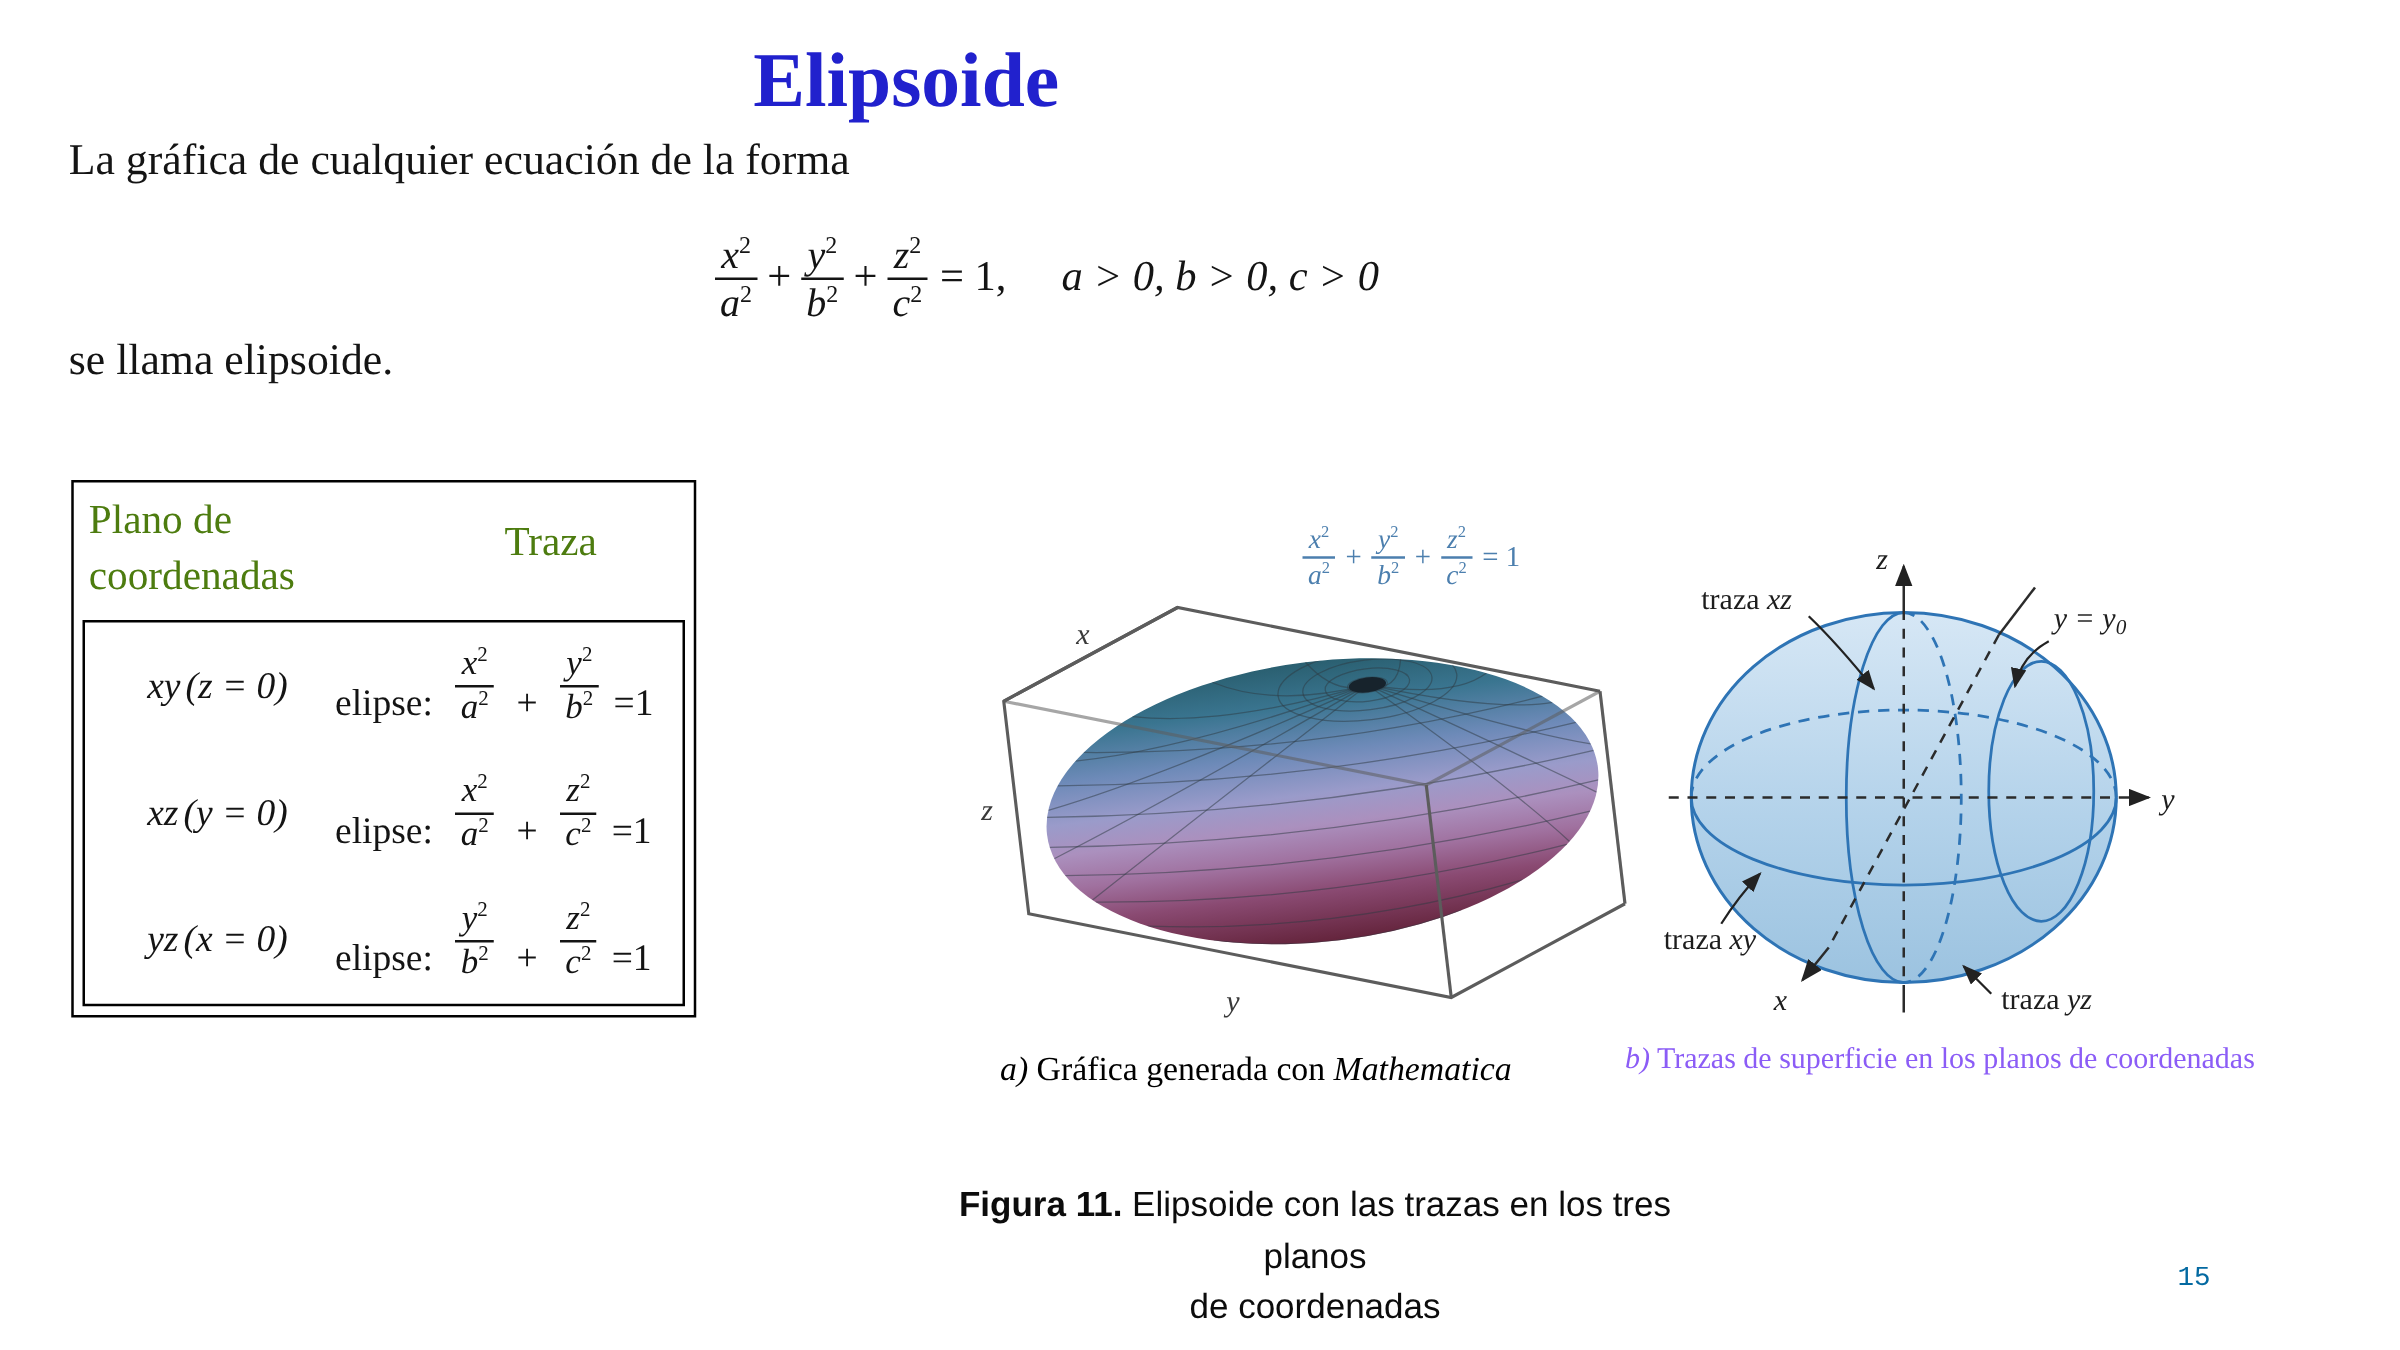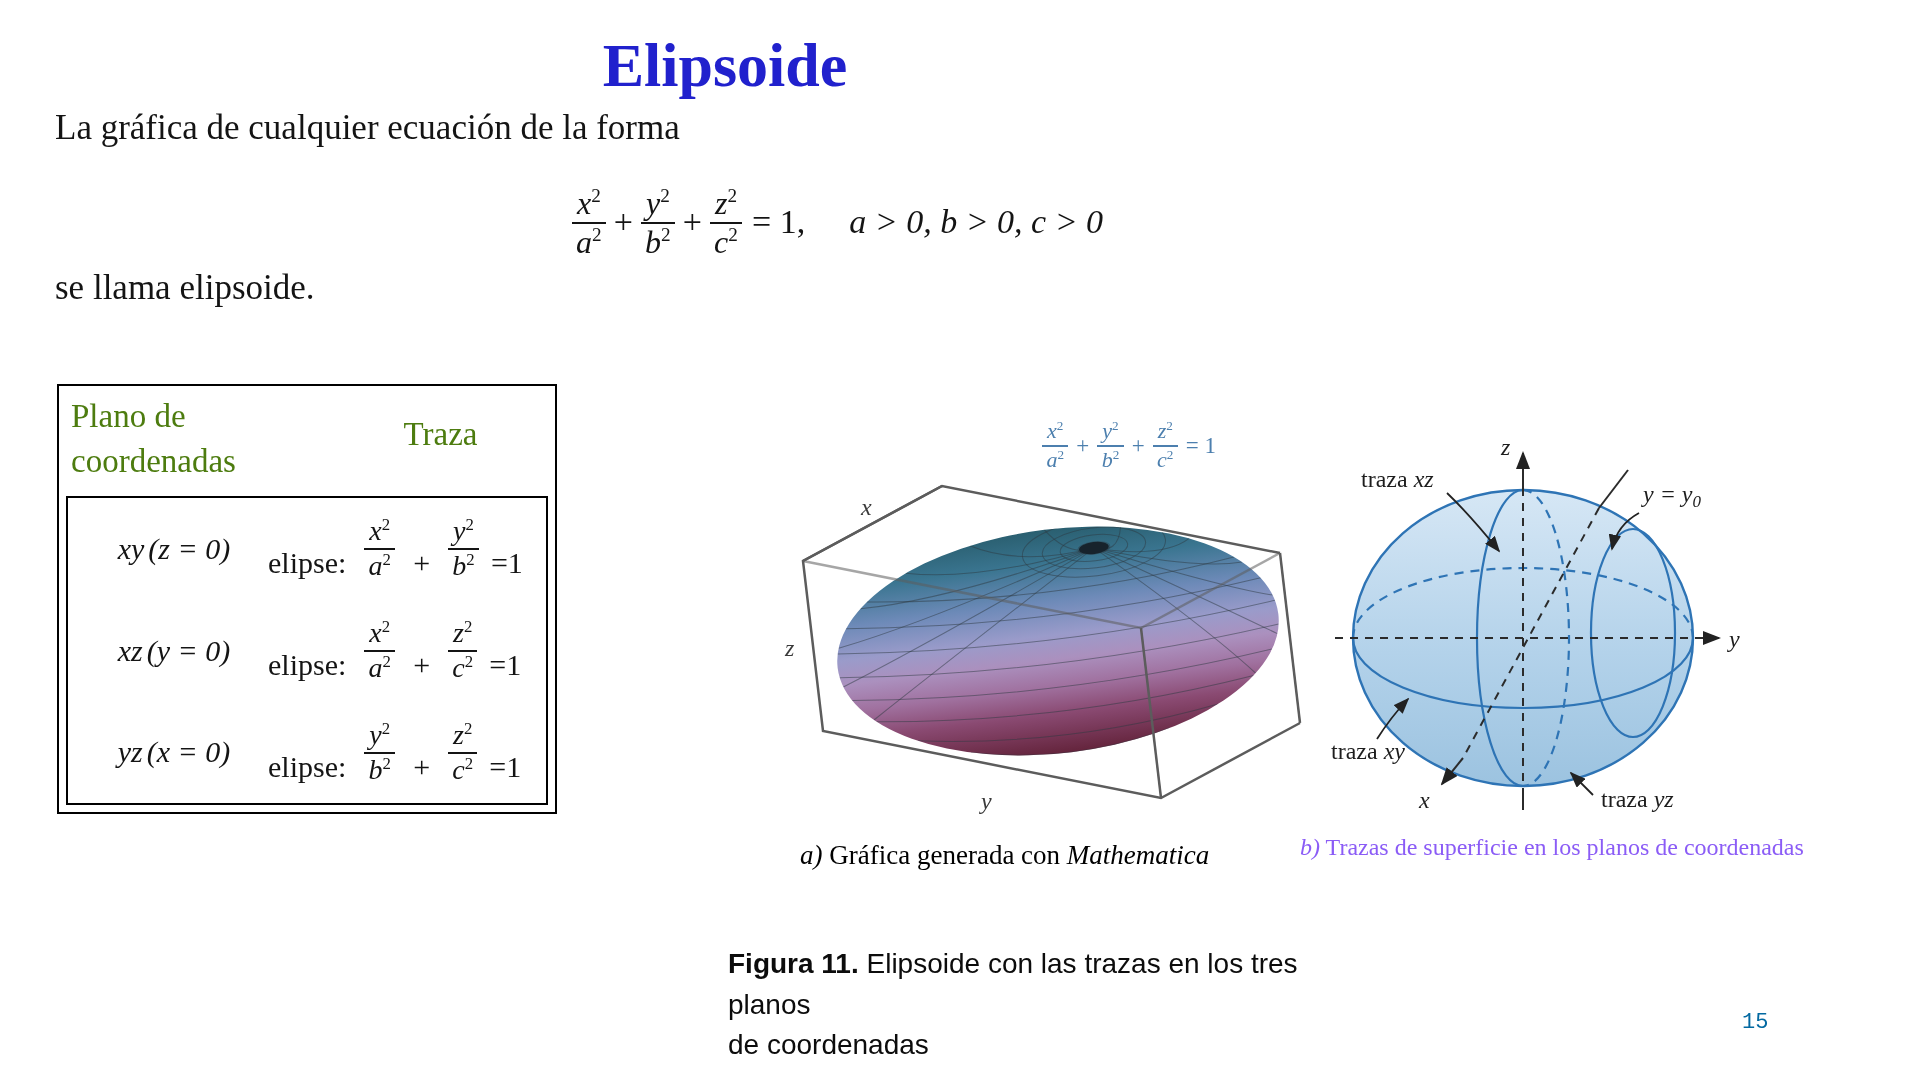--- a/index.html
+++ b/index.html
@@ -37,21 +37,21 @@
   .trow .roman{font-style:normal;margin-right:6px;}
   .trow .res{font-style:normal;}
   
   .figa-eq{left:1042px;top:420px;color:#4c7fae;font-size:23px;gap:2px;}
   .figa-eq .frac{font-size:22px;}
   .figa-eq .res{padding-left:6px;font-style:normal;}
   .cap-a{left:800px;top:840px;font-size:27px;color:#000000;}
   .cap-b{left:1300px;top:834px;font-size:24px;color:#8b5cf6;}
   .cap-a i,.cap-b i{font-style:italic;}
   
-  .fig11{left:728px;top:944px;width:648px;text-align:left;
+  .fig11{left:728px;top:944px;width:648px;text-align:center;
          font-family:"Liberation Sans",sans-serif;font-size:28px;line-height:1.45;color:#0c0c0c;}
   .fig11 b{font-weight:bold;}
   .pagenum{left:1742px;top:1010px;font-family:Liberation Mono, monospace;font-size:22px;color:#0369a1;}
   svg text{font-family:"Liberation Serif",serif;}
 </style>
 </head>
 <body>
 
 <div class="slide">
 

